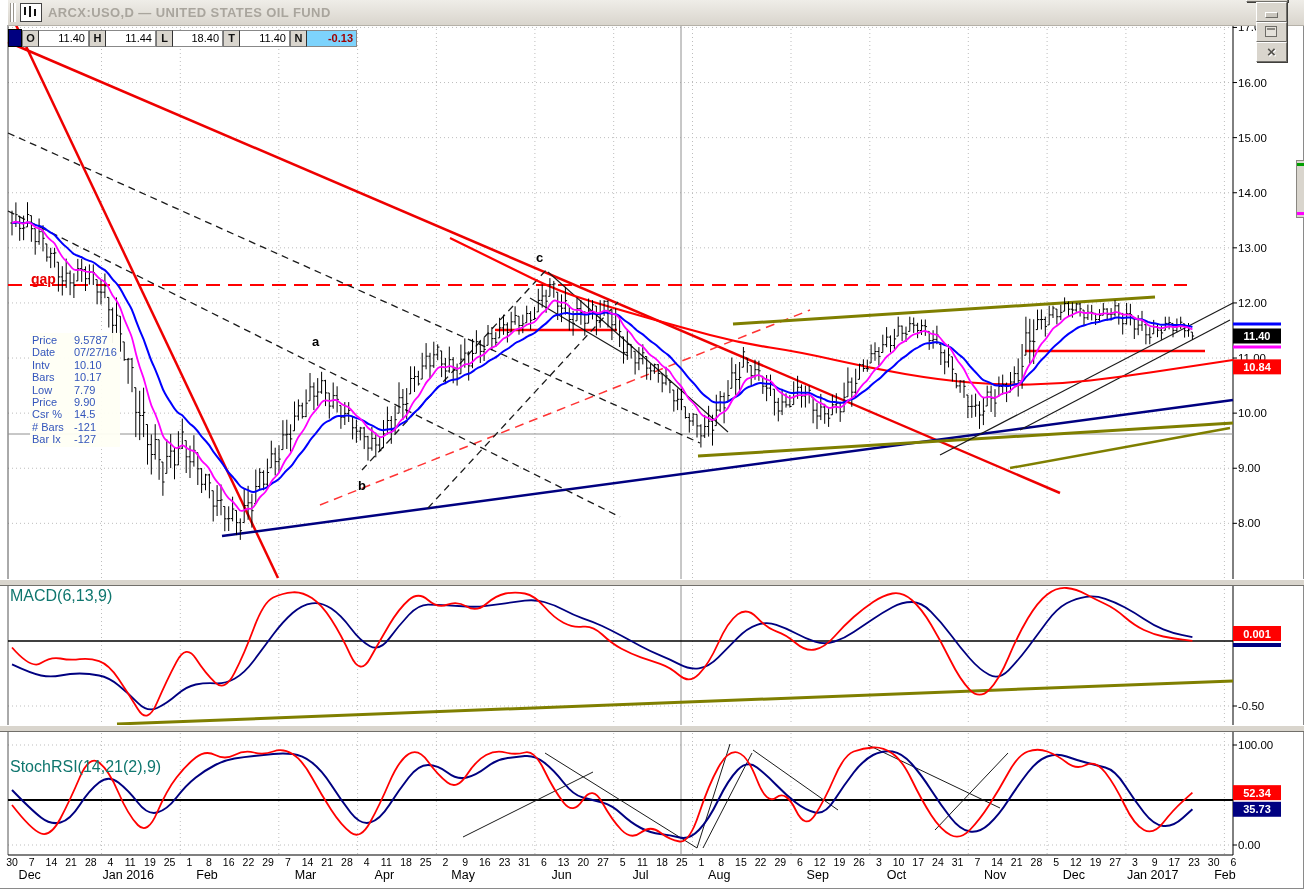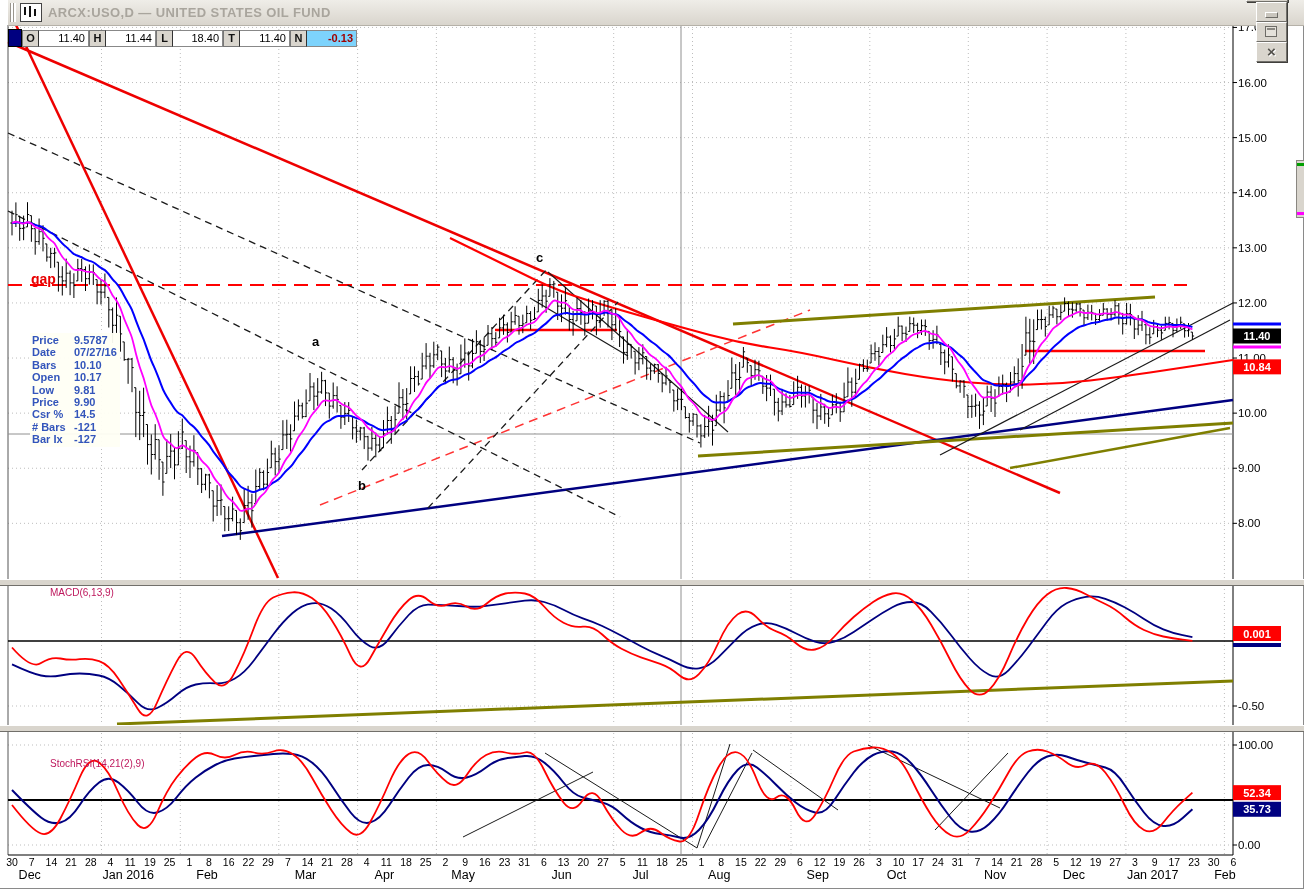--- a/index.html
+++ b/index.html
@@ -23,27 +23,27 @@
   .glyph-max::before{content:"";position:absolute;left:1px;top:1px;right:1px;height:2px;background:#8a8781;}
   .glyph-close{font-size:15px;font-weight:bold;color:#55534e;line-height:10px;text-shadow:1px 1px 0 #fff;}
   
   .quotebar{position:absolute;left:8px;top:29px;display:flex;align-items:center;z-index:20;}
   .qsq{width:12px;height:16px;background:#000080;border:1px solid #000;}
   .qlabel{width:15px;height:15px;background:#d9d5cd;border:1px solid #777;border-right-color:#333;font-size:11px;font-weight:bold;color:#111;display:flex;align-items:center;justify-content:center;}
   .qval{width:46px;height:15px;background:#fff;border:1px solid #888;border-left:none;font-size:11px;color:#000;display:flex;align-items:center;justify-content:flex-end;padding-right:3px;}
   .qval.neg{background:#7dd3fc;color:#a00000;font-weight:bold;}
   
   .infopanel{position:absolute;left:30px;top:333px;width:86px;background:rgba(255,255,244,.95);z-index:15;padding:1px 2px;}
-  .irow{display:flex;font-size:11px;color:#3355bb;line-height:12.4px;white-space:nowrap;font-weight:bold;}
+  .irow{display:flex;font-size:11px;color:#3355bb;line-height:12.4px;white-space:nowrap;}
   .ilab{width:42px;flex:0 0 42px;}
   .ival{}
   
   .chlabel{position:absolute;font-size:13px;font-weight:bold;color:#000;z-index:12;}
   .chlabel.red{color:#e80000;font-size:14px;}
-  .panel-label{position:absolute;font-size:10px;color:#be185d;z-index:12;padding-left:40px;}
+  .panel-label{position:absolute;font-size:16px;color:#0f766e;z-index:12;}
   
   .divider{position:absolute;left:0;width:1304px;height:5px;background:#d9d5cd;border-top:1px solid #fff;border-bottom:1px solid #716f6a;z-index:11;}
   .rslider{position:absolute;left:1296px;top:160px;width:7px;height:56px;background:#d9d5cd;border:1px solid #8a8781;z-index:11;}
   .rslider .g{position:absolute;left:0;width:100%;height:3px;background:#00a000;top:2px;}
   .rslider .m{position:absolute;left:0;width:100%;height:3px;background:#ff00ff;bottom:2px;}
   svg text{user-select:none;}
 </style>
 </head>
 <body>
 
@@ -319,30 +319,30 @@
   <div class="infopanel" id="infopanel">
       <div class="irow">
         <span class="ilab">Price</span>
         <span class="ival">9.5787</span>
       </div>
       <div class="irow">
         <span class="ilab">Date</span>
         <span class="ival">07/27/16</span>
       </div>
       <div class="irow">
+        <span class="ilab">Intv</span>
+        <span class="ival">10.10</span>
+      </div>
+      <div class="irow">
         <span class="ilab">Bars</span>
-        <span class="ival">10.10</span>
-      </div>
-      <div class="irow">
-        <span class="ilab">Open</span>
         <span class="ival">10.17</span>
       </div>
       <div class="irow">
         <span class="ilab">Low</span>
-        <span class="ival">9.81</span>
+        <span class="ival">7.79</span>
       </div>
       <div class="irow">
         <span class="ilab">Price</span>
         <span class="ival">9.90</span>
       </div>
       <div class="irow">
         <span class="ilab">Csr %</span>
         <span class="ival">14.5</span>
       </div>
       <div class="irow">

